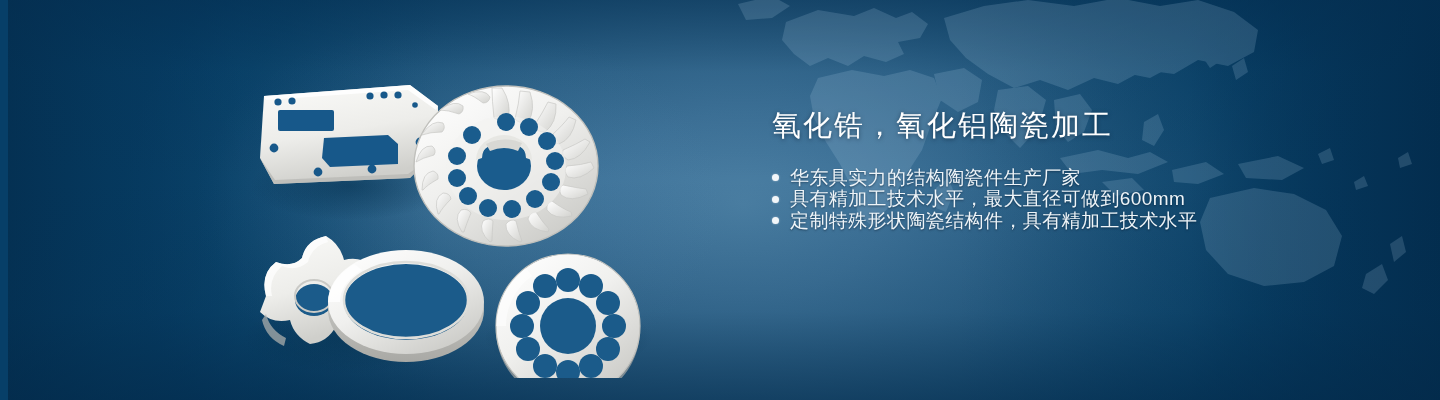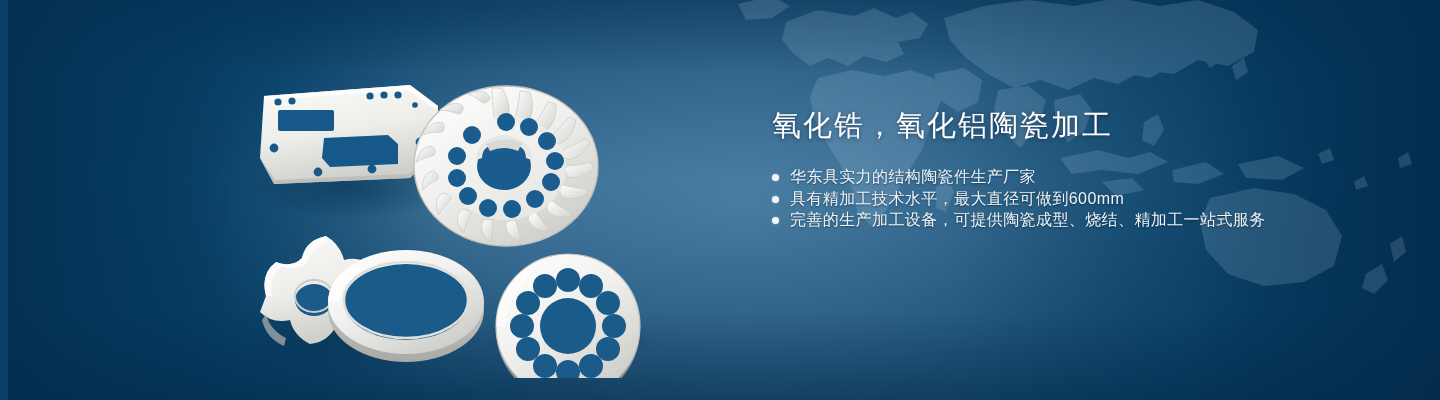--- a/index.html
+++ b/index.html
@@ -102,21 +102,21 @@
   }
   .dot {
     width: 7px; height: 7px;
     border-radius: 50%;
     background: #f2f6f9;
     margin-right: 11px;
     flex: 0 0 auto;
     box-shadow: 0 0 2px rgba(255,255,255,0.5);
   }
   .bullet-text {
-    font-size: 16px;
+    font-size: 19px;
     color: #eef4f8;
     letter-spacing: 0.4px;
     text-shadow: 0 1px 2px rgba(0,18,36,0.5);
   }
 </style>
 </head>
 <body>
 
 <div class="banner">
 
@@ -314,18 +314,18 @@
       <li class="bullet">
         <span class="dot"></span>
         <span class="bullet-text">华东具实力的结构陶瓷件生产厂家</span>
       </li>
       <li class="bullet">
         <span class="dot"></span>
         <span class="bullet-text">具有精加工技术水平，最大直径可做到600mm</span>
       </li>
       <li class="bullet">
         <span class="dot"></span>
-        <span class="bullet-text">完善的生产加工设备，可提供陶瓷成型、烧结、精加工一站式服务</span>
+        <span class="bullet-text">定制特殊形状陶瓷结构件，具有精加工技术水平</span>
       </li>
     </ul>
   </div>
 
 </div>
 
 </body></html>

